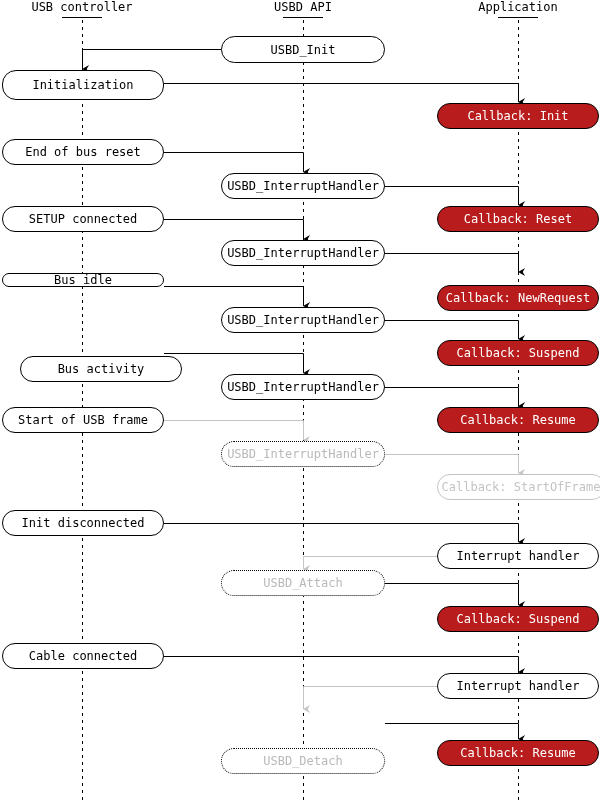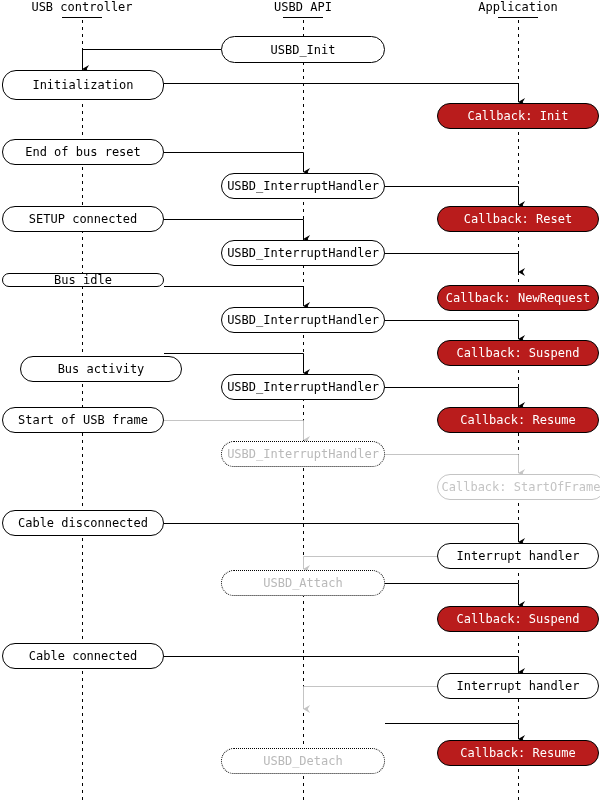--- a/index.html
+++ b/index.html
@@ -123,21 +123,21 @@
       <div class="node solid" style="left: 2px; top: 407px; width: 162px; height: 26px;">
         <span>Start of USB frame</span>
       </div>
       <div class="node ghost" style="left: 221px; top: 441px; width: 164px; height: 26px;">
         <span>USBD_InterruptHandler</span>
       </div>
       <div class="node ghost-solid" style="left: 437px; top: 474px; width: 168px; height: 26px;">
         <span>Callback: StartOfFrame</span>
       </div>
       <div class="node solid" style="left: 2px; top: 510px; width: 162px; height: 26px;">
-        <span>Cable disconnected</span>
+        <span>Init disconnected</span>
       </div>
       <div class="node solid" style="left: 437px; top: 543px; width: 162px; height: 26px;">
         <span>Interrupt handler</span>
       </div>
       <div class="node ghost" style="left: 221px; top: 570px; width: 164px; height: 26px;">
         <span>USBD_Attach</span>
       </div>
       <div class="node filled" style="left: 437px; top: 606px; width: 162px; height: 26px;">
         <span>Callback: Suspend</span>
       </div>

